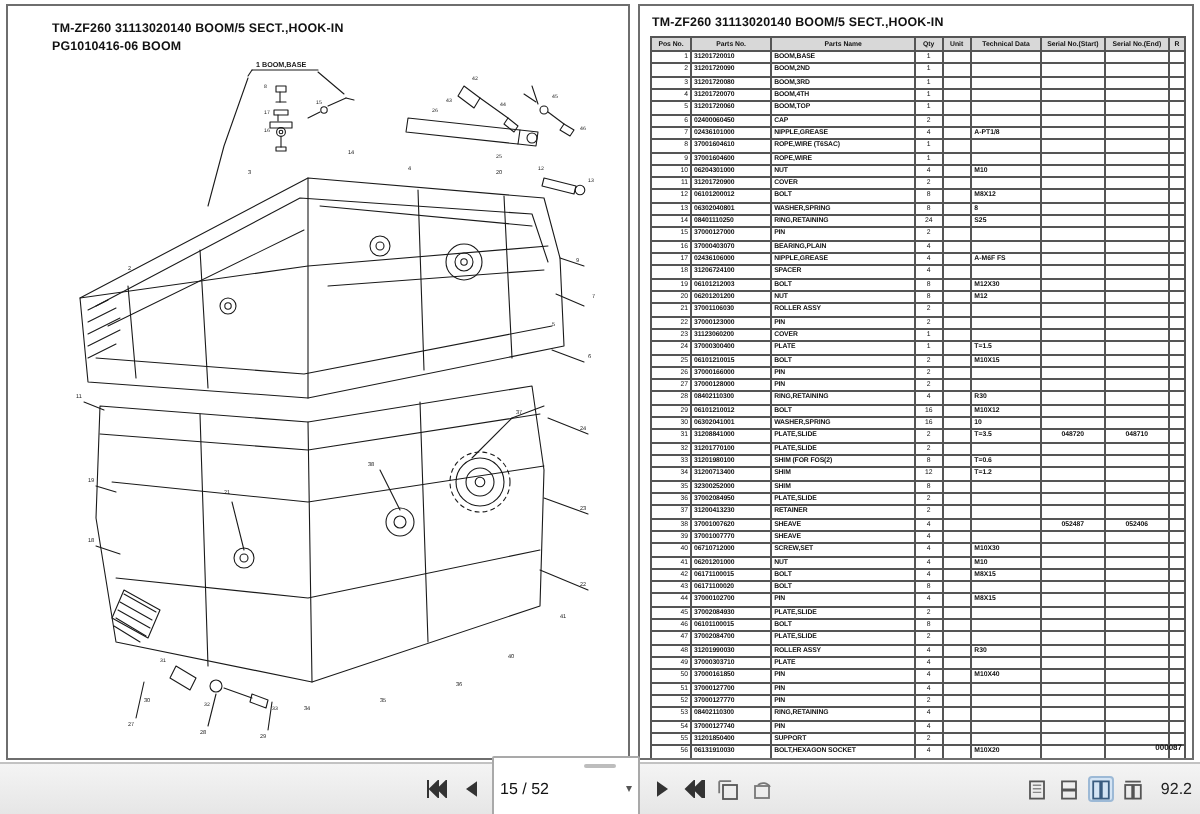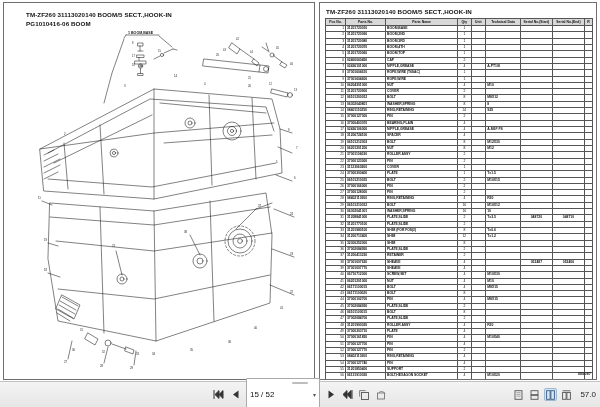--- a/index.html
+++ b/index.html
@@ -999,16 +999,16 @@
             <rect x="4.9" y="0.7" width="3.5" height="8.6" fill="none" stroke="#3b5d80" stroke-width="0.9"></rect>
           </svg>
       </div>
       <div class="vbtn">
         <svg width="9" height="10" viewBox="0 0 9 10">
             <rect x="0.6" y="2.5" width="3.5" height="6.8" fill="none" stroke="#555" stroke-width="0.9"></rect>
             <rect x="4.9" y="2.5" width="3.5" height="6.8" fill="none" stroke="#555" stroke-width="0.9"></rect>
             <path d="M0.6 0.8 h7.8" stroke="#555" stroke-width="0.9"></path>
           </svg>
       </div>
-      <span class="zoomval">57.0</span>
+      <span class="zoomval">92.2</span>
     </div>
   </div>
 </div>
 
 </body></html>

